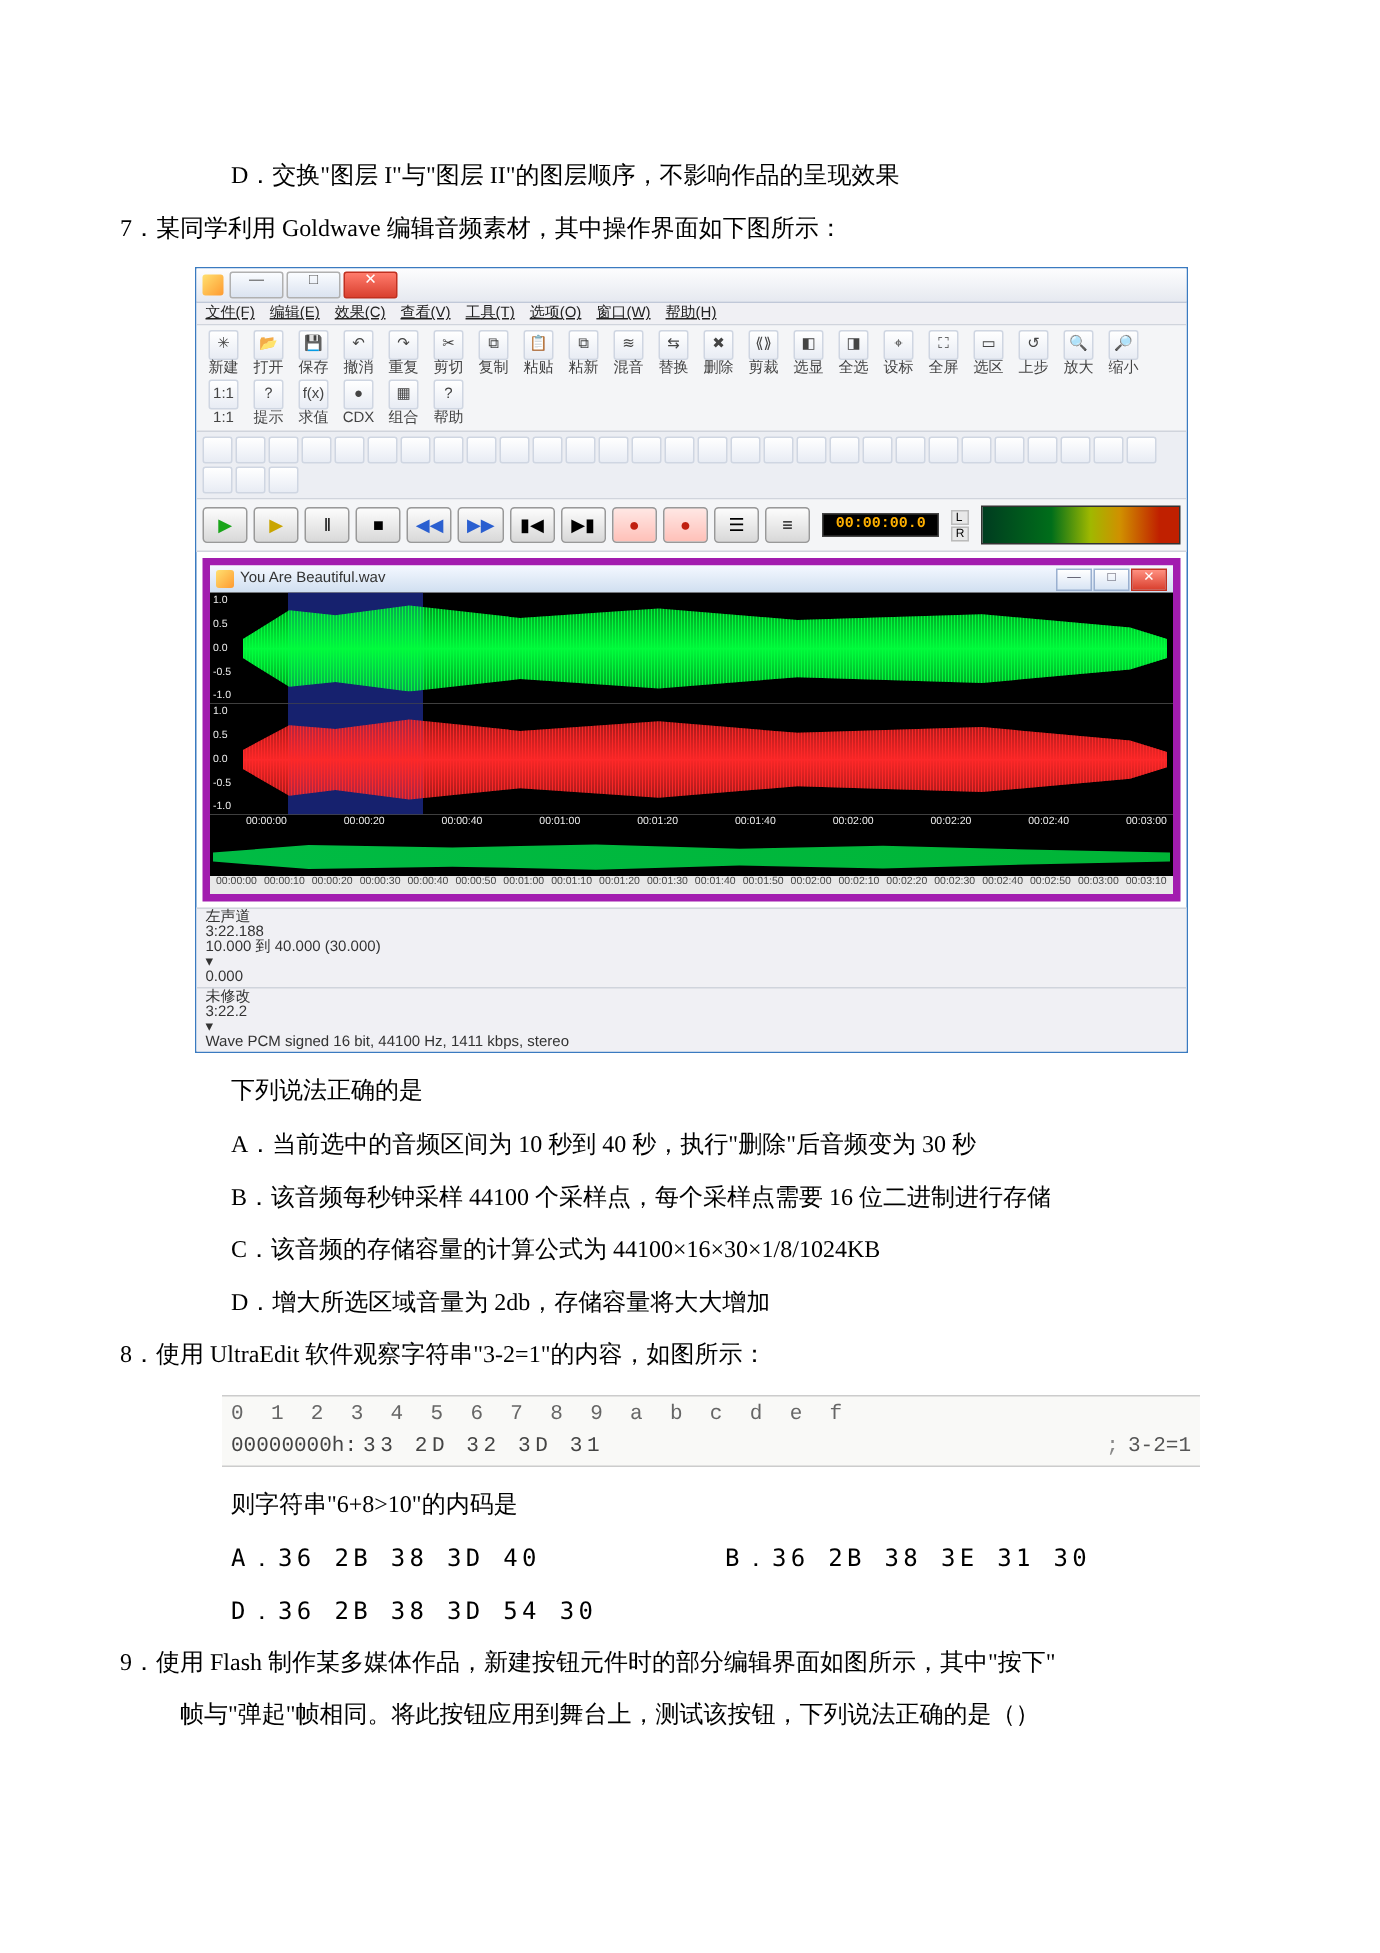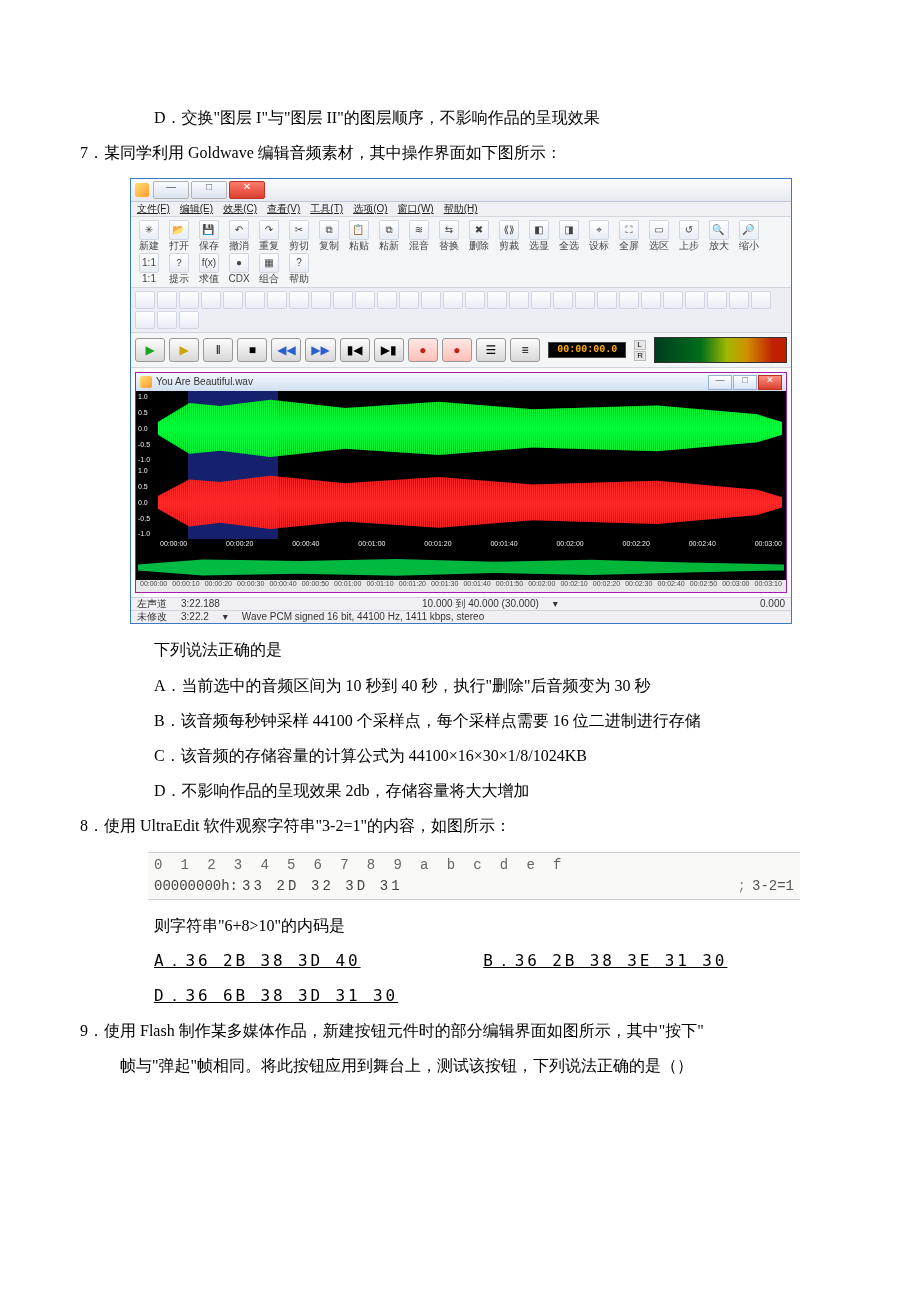--- a/index.html
+++ b/index.html
@@ -146,21 +146,21 @@
 }
 .gw-lr span { background: #e8e8e8; border: 1px solid #bbb; padding: 0 2px; }
 .gw-meter {
   width: 140px; height: 24px;
   margin-left: 4px;
   background: linear-gradient(90deg, #003c20, #006e1a 35%, #a0b800 55%, #d09000 70%, #c02000 90%);
   border: 1px solid #333;
 }
 .gw-doc {
   margin: 4px;
-  border: 1px solid #a21caf;
+  border: 5px solid #a21caf;
 }
 .gw-doc-title {
   display: flex;
   align-items: center;
   height: 18px;
   background: linear-gradient(#f4f8ff, #d0dff0);
   padding: 0 4px;
   gap: 4px;
 }
 .gw-doc-title .t { flex: 1; color: #333; }
@@ -244,26 +244,26 @@
   height: 12px;
   background: #e8e8e8;
   color: #444;
   font-size: 7px;
   display: flex;
   justify-content: space-between;
   padding: 0 4px;
 }
 .gw-status {
   display: flex;
-  gap: 14px;
   padding: 1px 6px;
   background: #f0f0f4;
   border-top: 1px solid #d0d4dc;
   font-size: 10px;
   color: #333;
+  flex-direction: column;
 }
 .gw-status .spacer { flex: 1; }
 
 
 .ue {
   width: 640px;
   margin: 8px 0 8px 68px;
   border-top: 1px solid #ccc;
   border-bottom: 1px solid #ccc;
   background: #f9f9f7;
@@ -278,21 +278,21 @@
   color: #666;
   letter-spacing: 0.35em;
   text-decoration-color: #aaa;
 }
 .ue-row { display: flex; gap: 2px; }
 .ue-addr { color: #444; }
 .ue-hex { margin-left: 2px; letter-spacing: 0.22em; }
 .ue-ascii { margin-left: auto; color: #555; }
 .ue-ascii .sep { color: #888; margin-right: 6px; }
 
-.opts { display: flex; flex-wrap: wrap; margin-left: 74px; text-decoration: underline; }
+.opts { display: flex; flex-wrap: wrap; margin-left: 74px; }
 .opts .opt { width: 48%; margin: 0; }
 .mono { font-family: "SimSun","宋体",monospace; letter-spacing: 0.18em; }
 </style>
 </head>
 <body>
 
 <div class="page">
 
   <p class="q-line indent2">D．交换"图层 I"与"图层 II"的图层顺序，不影响作品的呈现效果</p>
 
@@ -570,36 +570,36 @@
       <span>3:22.2</span>
       <span>▾</span>
       <span>Wave PCM signed 16 bit, 44100 Hz, 1411 kbps, stereo</span>
     </div>
   </div>
 
   <p class="q-line indent2">下列说法正确的是</p>
   <p class="q-line indent2">A．当前选中的音频区间为 10 秒到 40 秒，执行"删除"后音频变为 30 秒</p>
   <p class="q-line indent2">B．该音频每秒钟采样 44100 个采样点，每个采样点需要 16 位二进制进行存储</p>
   <p class="q-line indent2">C．该音频的存储容量的计算公式为 44100×16×30×1/8/1024KB</p>
-  <p class="q-line indent2">D．不影响作品的呈现效果 2db，存储容量将大大增加</p>
+  <p class="q-line indent2">D．增大所选区域音量为 2db，存储容量将大大增加</p>
 
   <p class="q-line indent0">8．使用 UltraEdit 软件观察字符串"3-2=1"的内容，如图所示：</p>
 
   <div class="ue">
     <div class="ue-ruler">0 1 2 3 4 5 6 7 8 9 a b c d e f</div>
     <div class="ue-row">
       <span class="ue-addr">00000000h:</span>
       <span class="ue-hex">33 2D 32 3D 31</span>
       <span class="ue-ascii"><span class="sep">;</span><span>3-2=1</span></span>
     </div>
   </div>
 
   <p class="q-line indent2">则字符串"6+8&gt;10"的内码是</p>
   <div class="opts">
     <p class="opt mono">A．36  2B  38  3D  40</p>
     <p class="opt mono">B．36  2B  38  3E  31  30</p>
-    <p class="opt mono">D．36  6B  38  3D  31  30</p>
+    <p class="opt mono">D．36  2B  38  3D  54  30</p>
   </div>
 
   <p class="q-line indent0">9．使用 Flash 制作某多媒体作品，新建按钮元件时的部分编辑界面如图所示，其中"按下"</p>
   <p class="q-line indent1">帧与"弹起"帧相同。将此按钮应用到舞台上，测试该按钮，下列说法正确的是（）</p>
 
 </div>
 
 </body></html>

